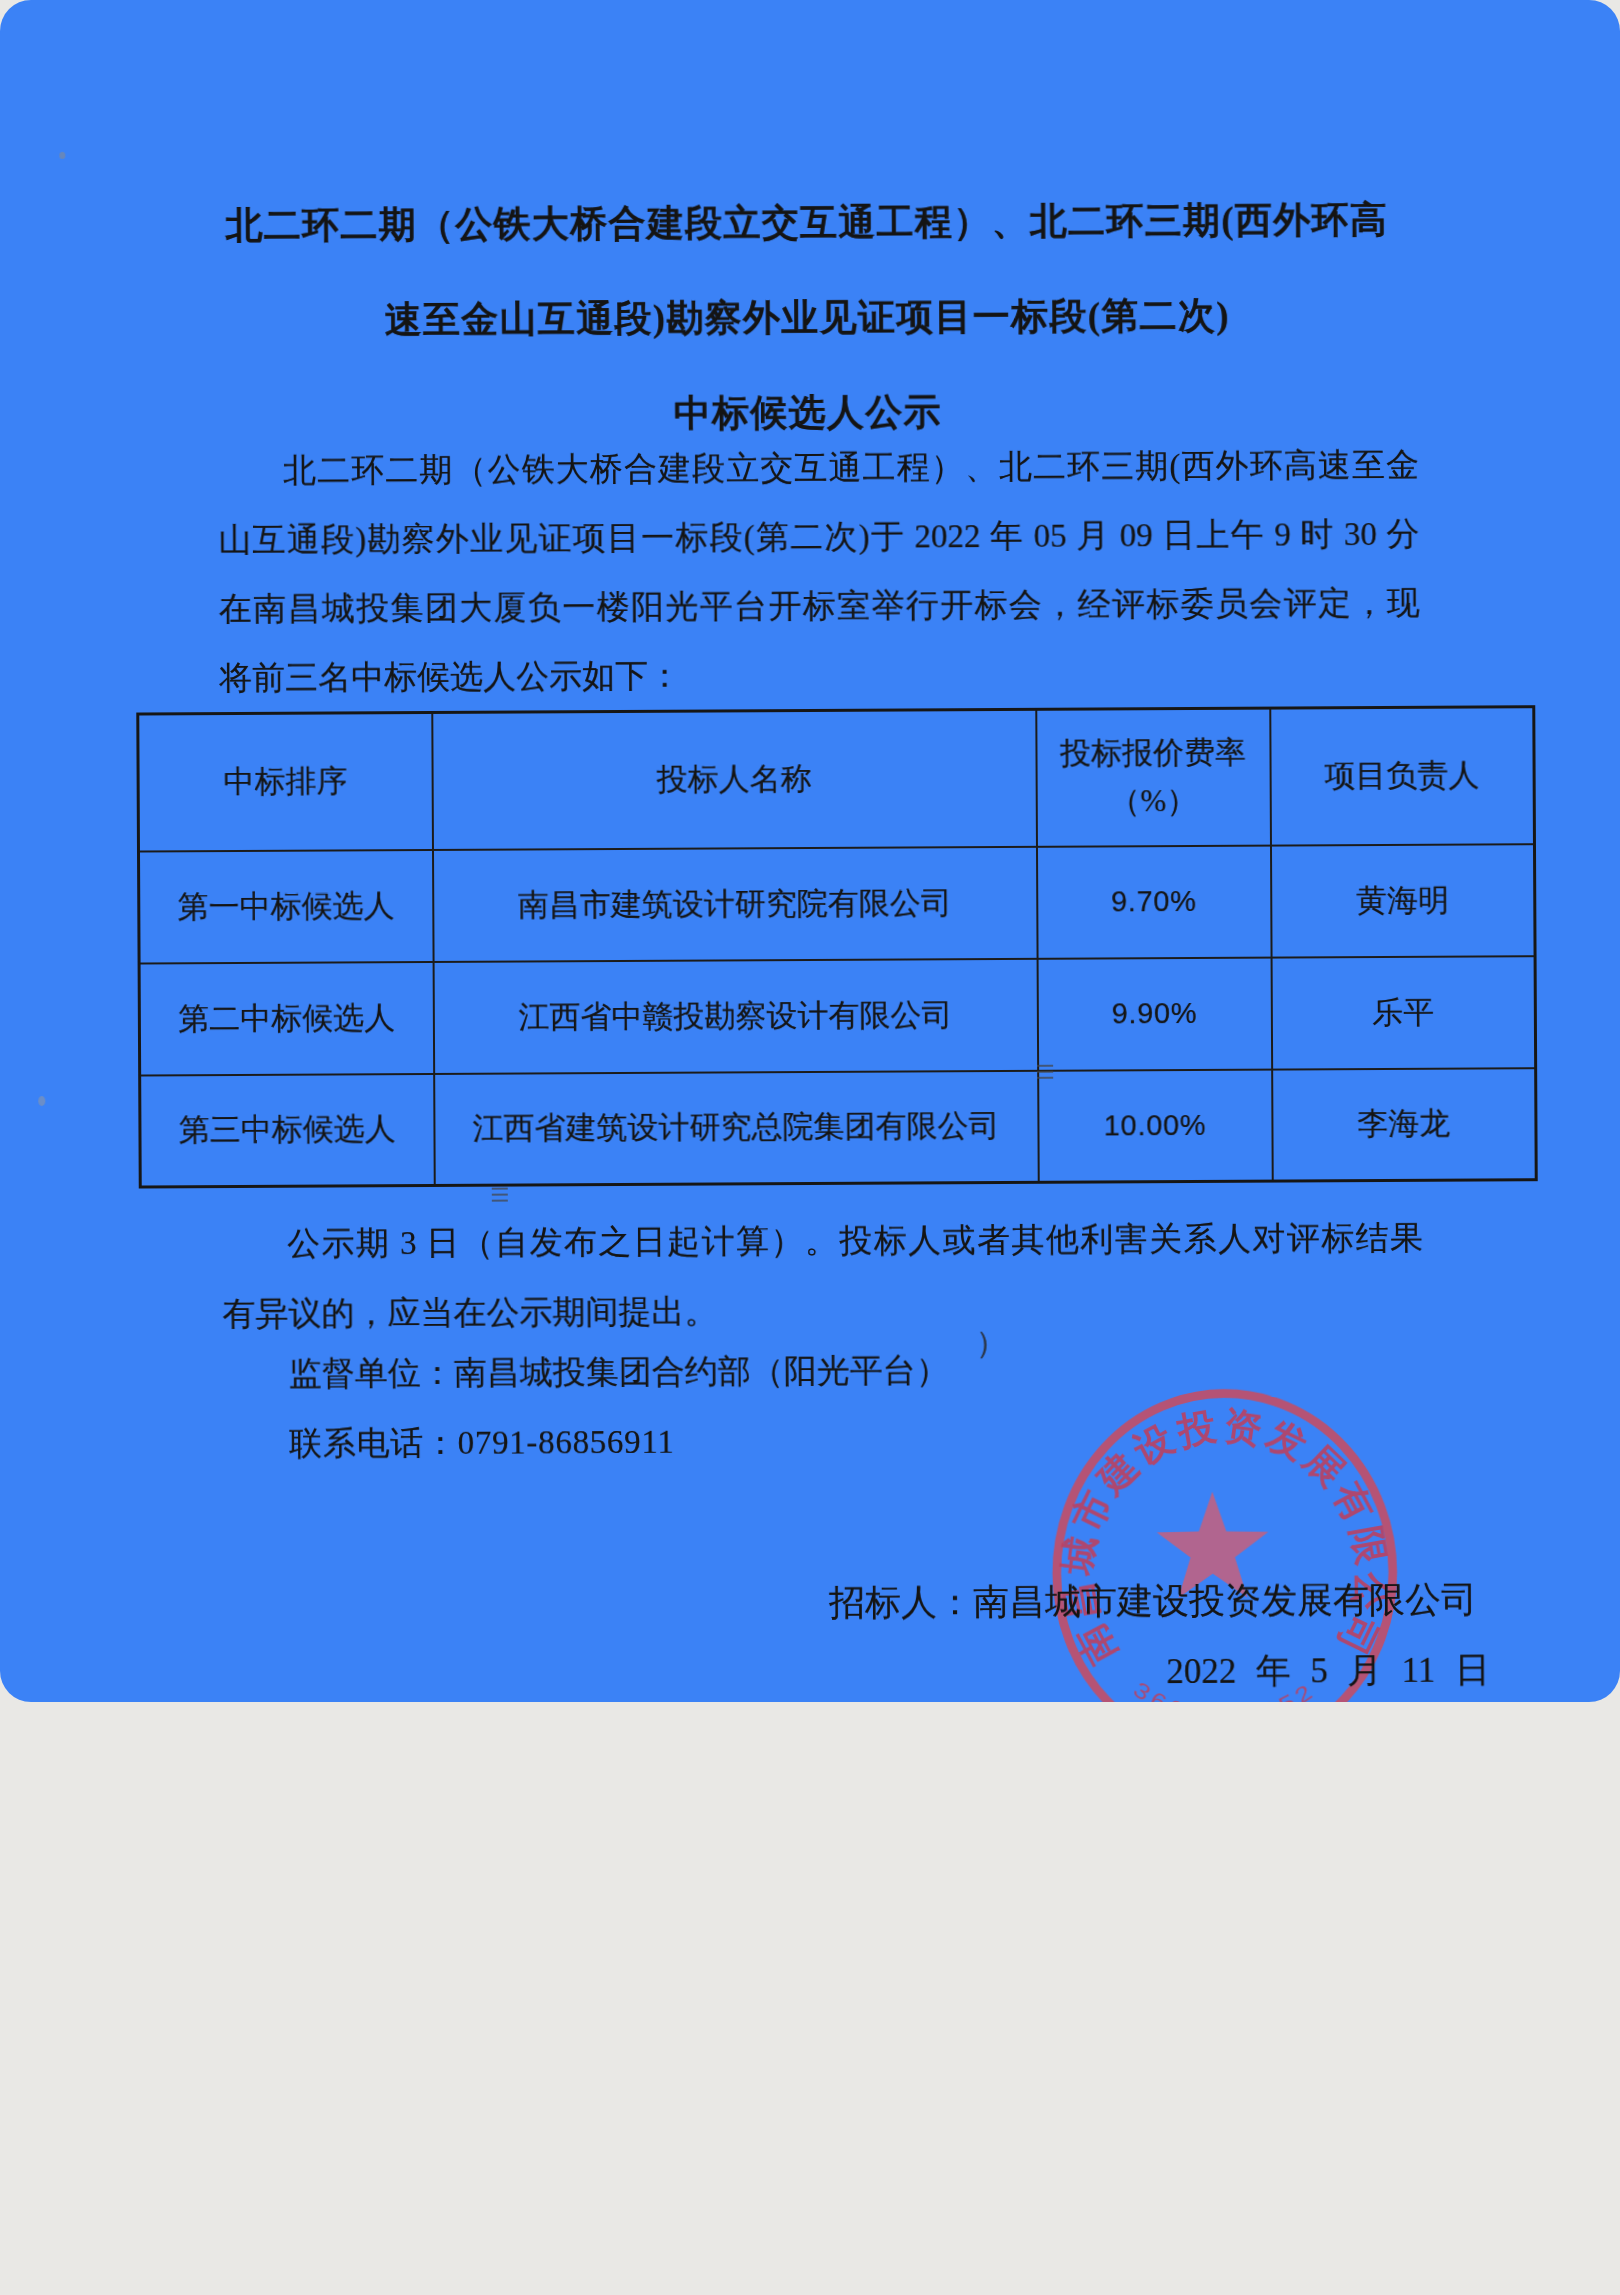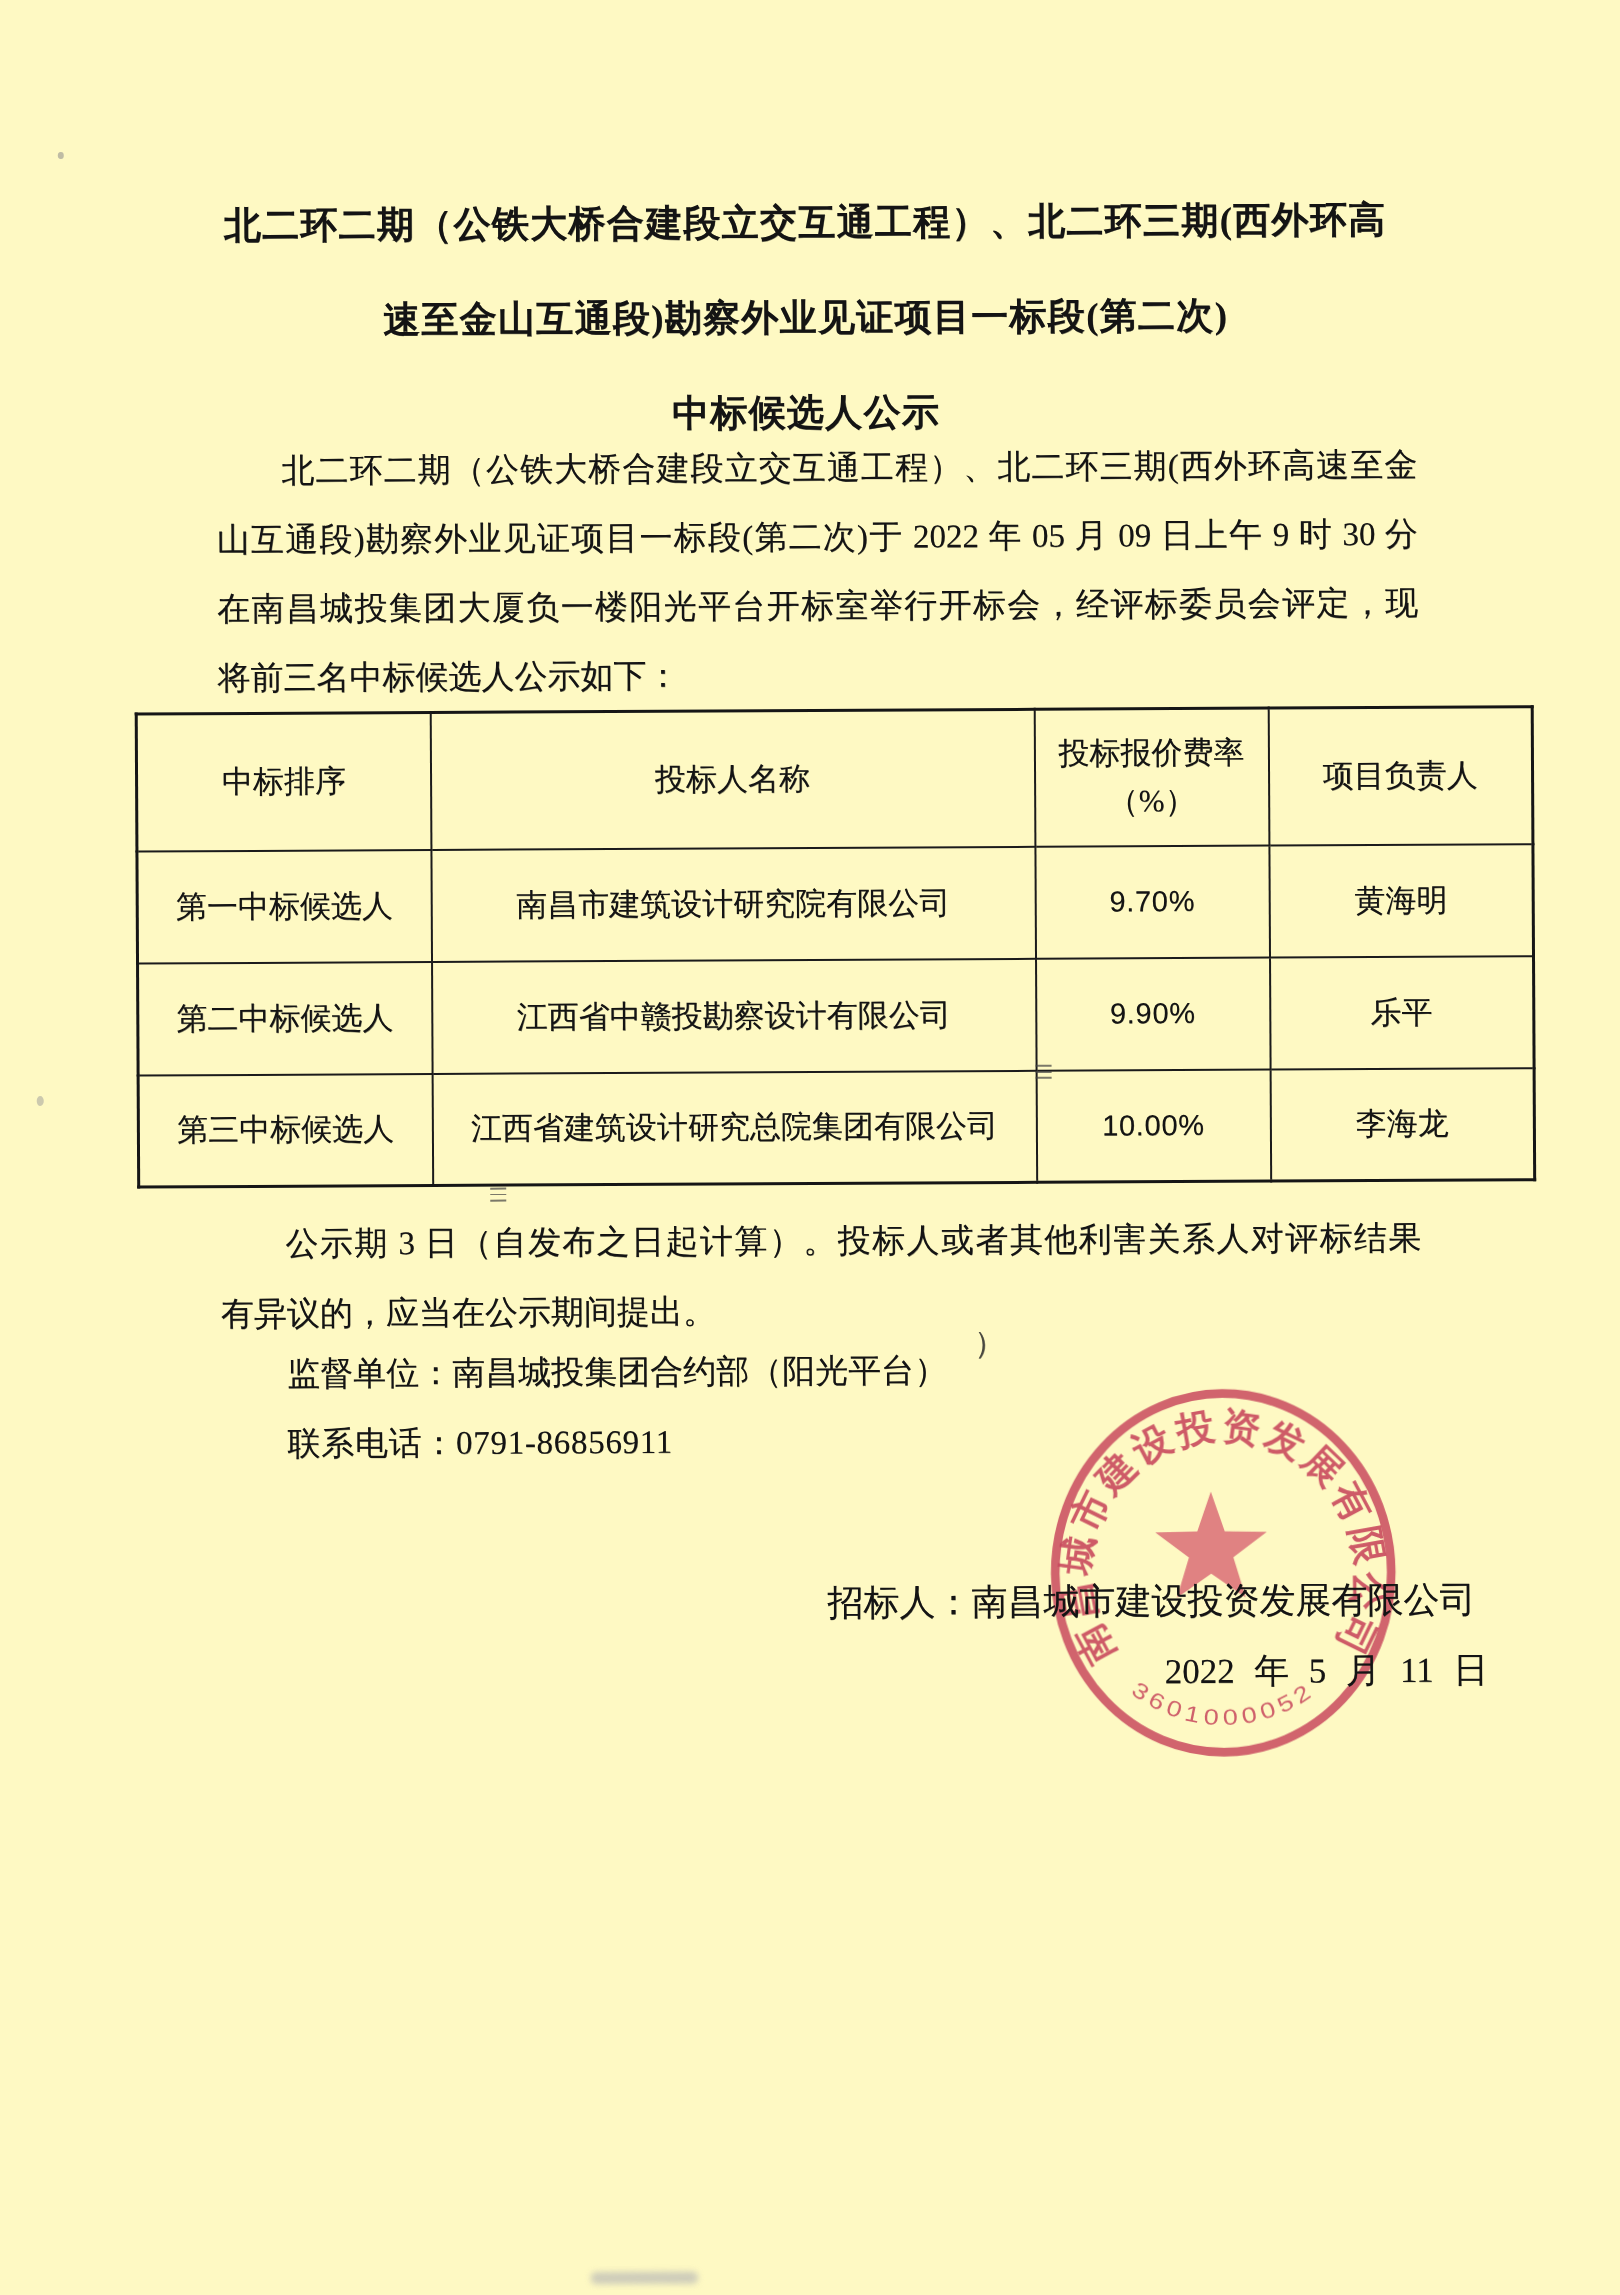--- a/index.html
+++ b/index.html
@@ -1,23 +1,24 @@
 <!DOCTYPE html>
 <html style="font-size:10.7px"><head>
 <meta charset="utf-8">
 <style>
   html,body { margin:0; padding:0; background:#e9e8e5; }
   .sheet {
     position:relative;
-    width:1620px; height:2295px;
+    width:1620px; height:1702px;
     margin:0 auto;
-    background:#fef9c3;
+    background:#3b82f6;
     overflow:hidden;
     color:#141414;
     font-family:"Liberation Serif","DejaVu Serif",serif;
+    border-radius:31px;
   }
   .tilt { position:absolute; inset:0; transform:rotate(-0.3deg); transform-origin:50% 50%; }
   .ink { text-shadow:0.3px 0.4px 0.6px rgba(20,20,20,0.5); }
 
   .title-block {
     position:absolute; top:175px; left:80px; right:80px;
     text-align:center; font-size:37px; font-weight:700;
     line-height:95px; letter-spacing:1.3px;
   }
 

